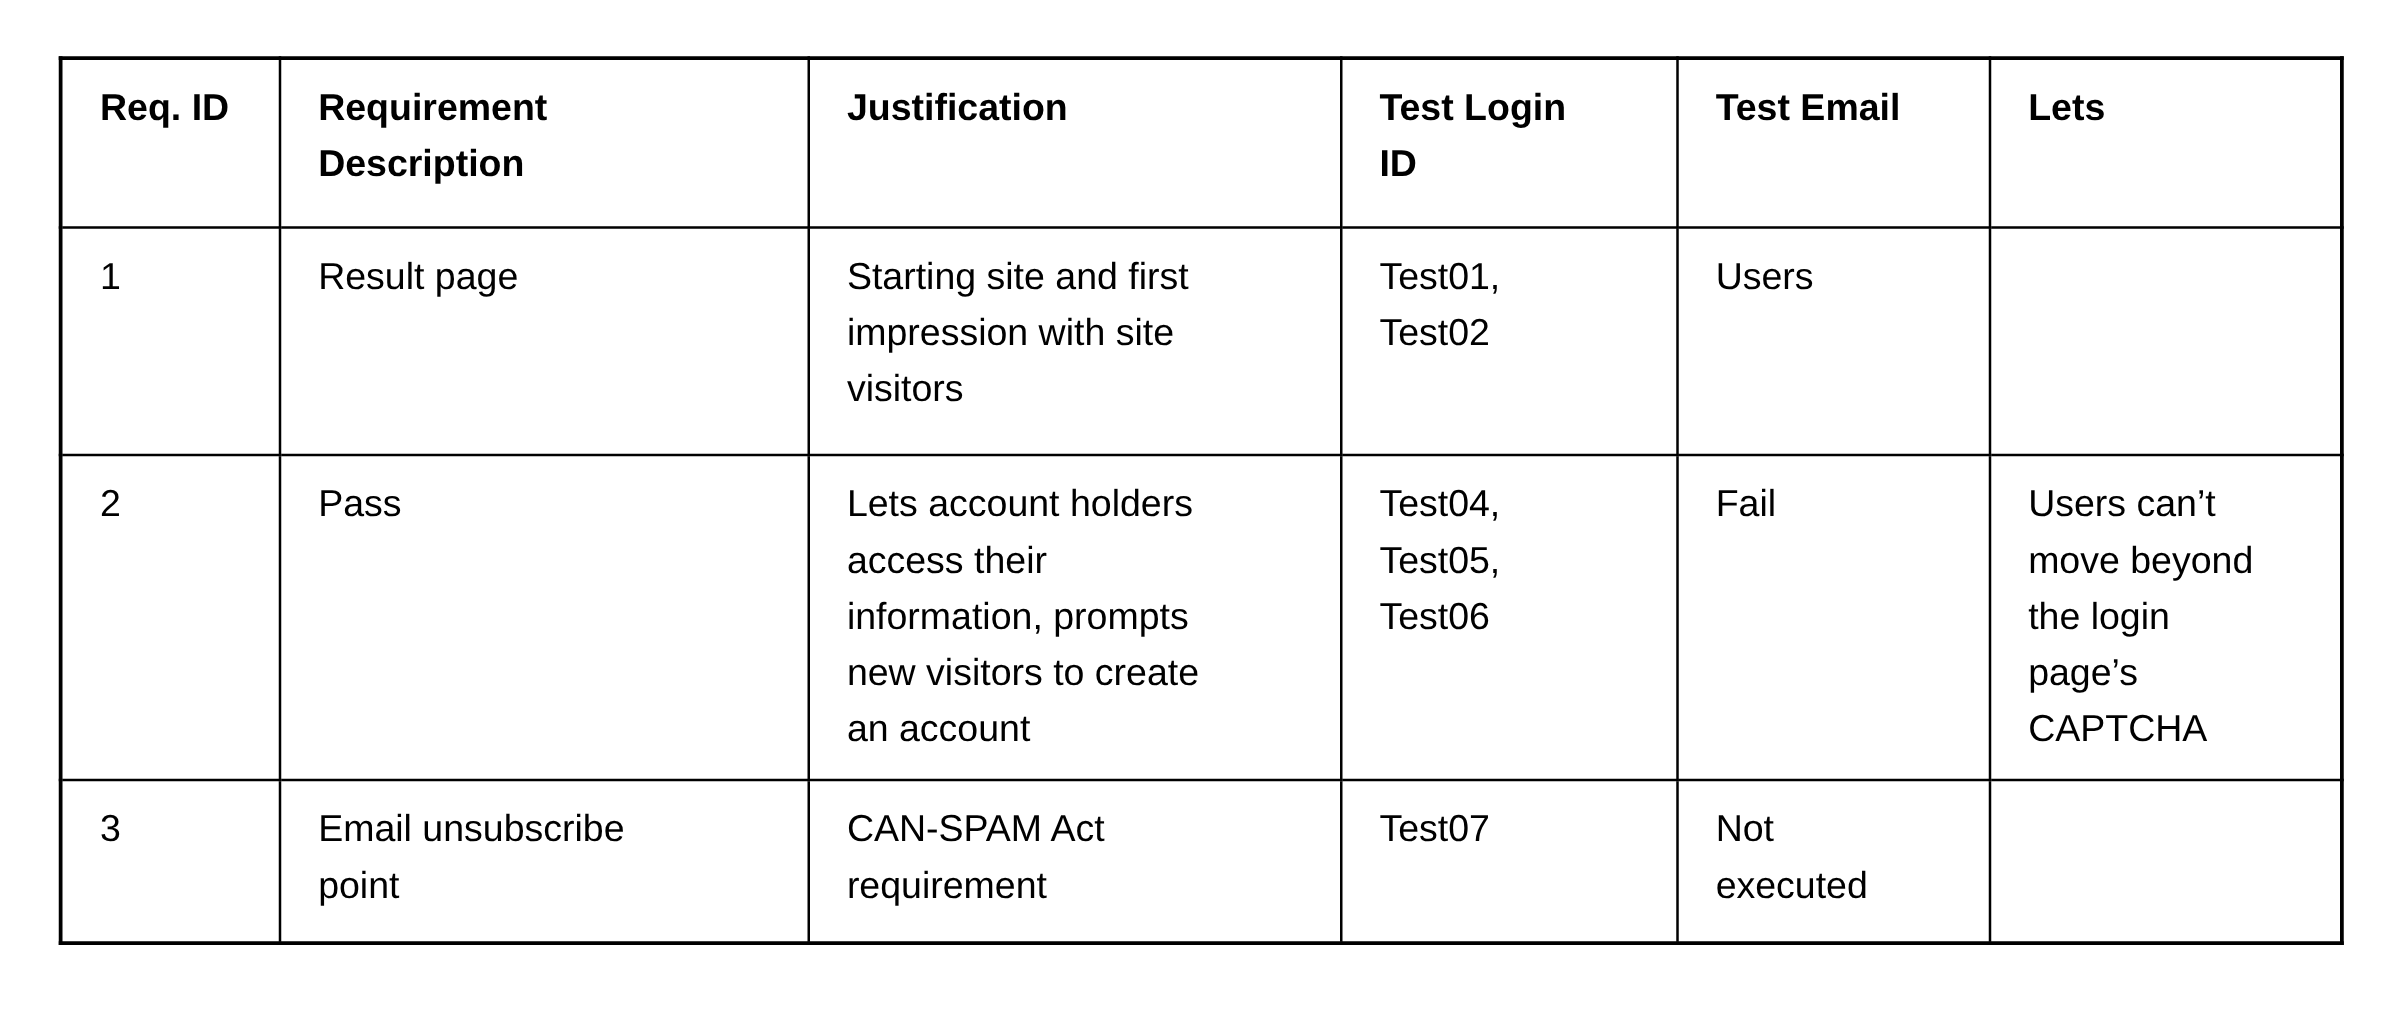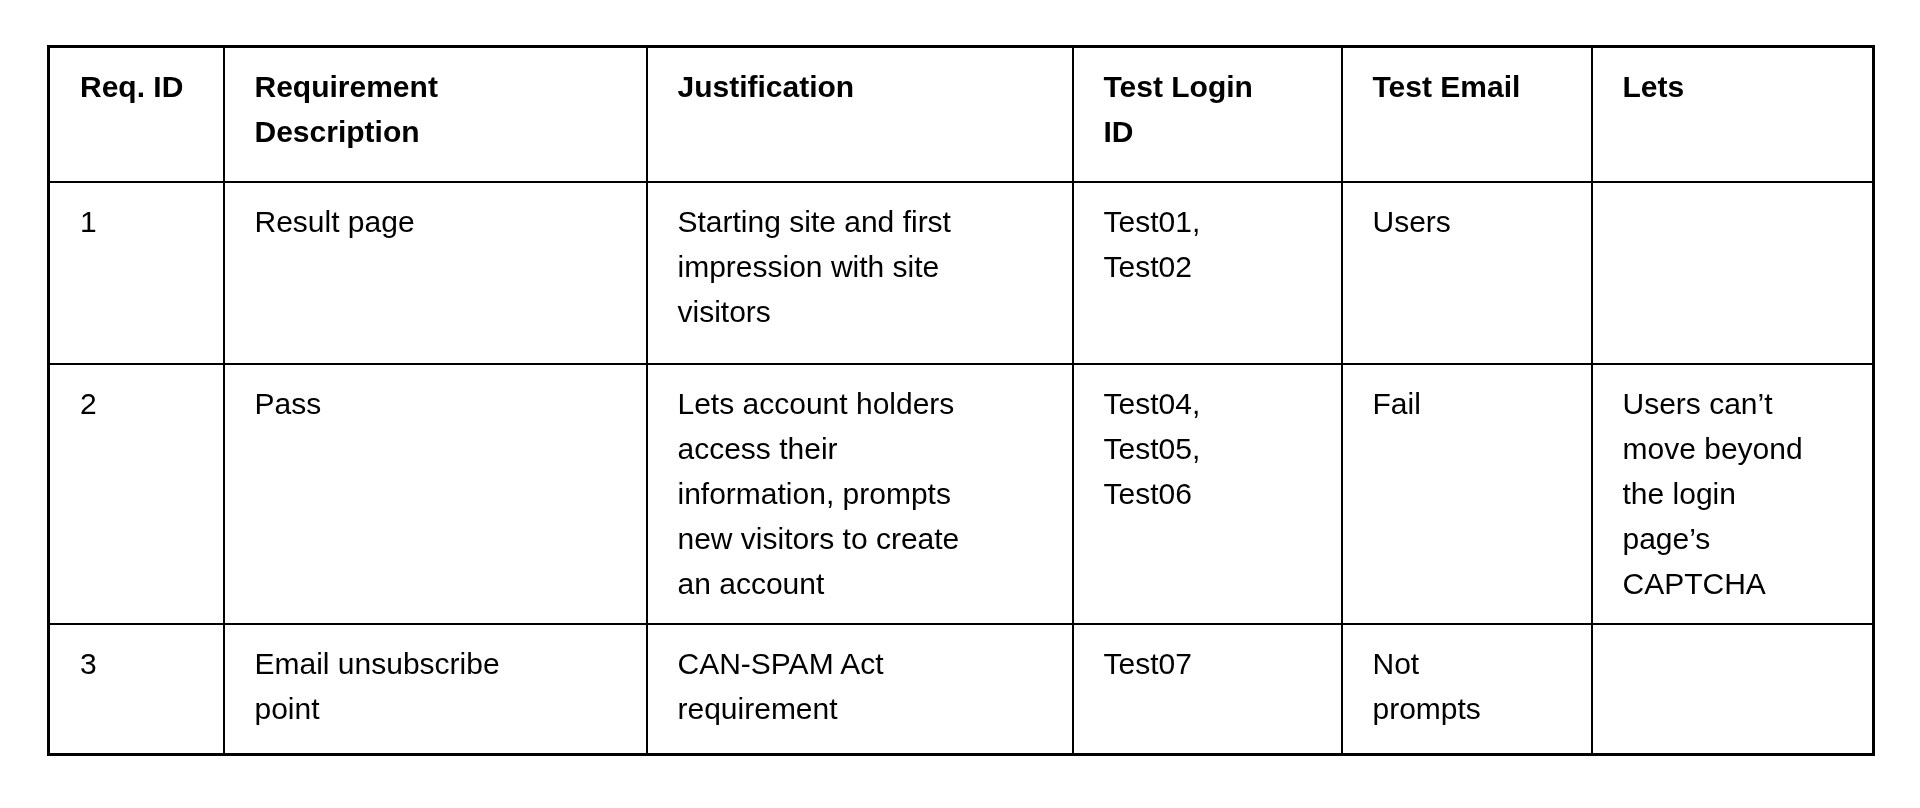--- a/index.html
+++ b/index.html
@@ -93,17 +93,17 @@
 CAPTCHA</td>
     </tr>
     <tr class="body-row-2">
       <td>3</td>
       <td>Email unsubscribe
 point</td>
       <td>CAN-SPAM Act
 requirement</td>
       <td>Test07</td>
       <td>Not
-prompts</td>
+executed</td>
       <td></td>
     </tr>
   </tbody>
 </table>
 
 </body></html>

